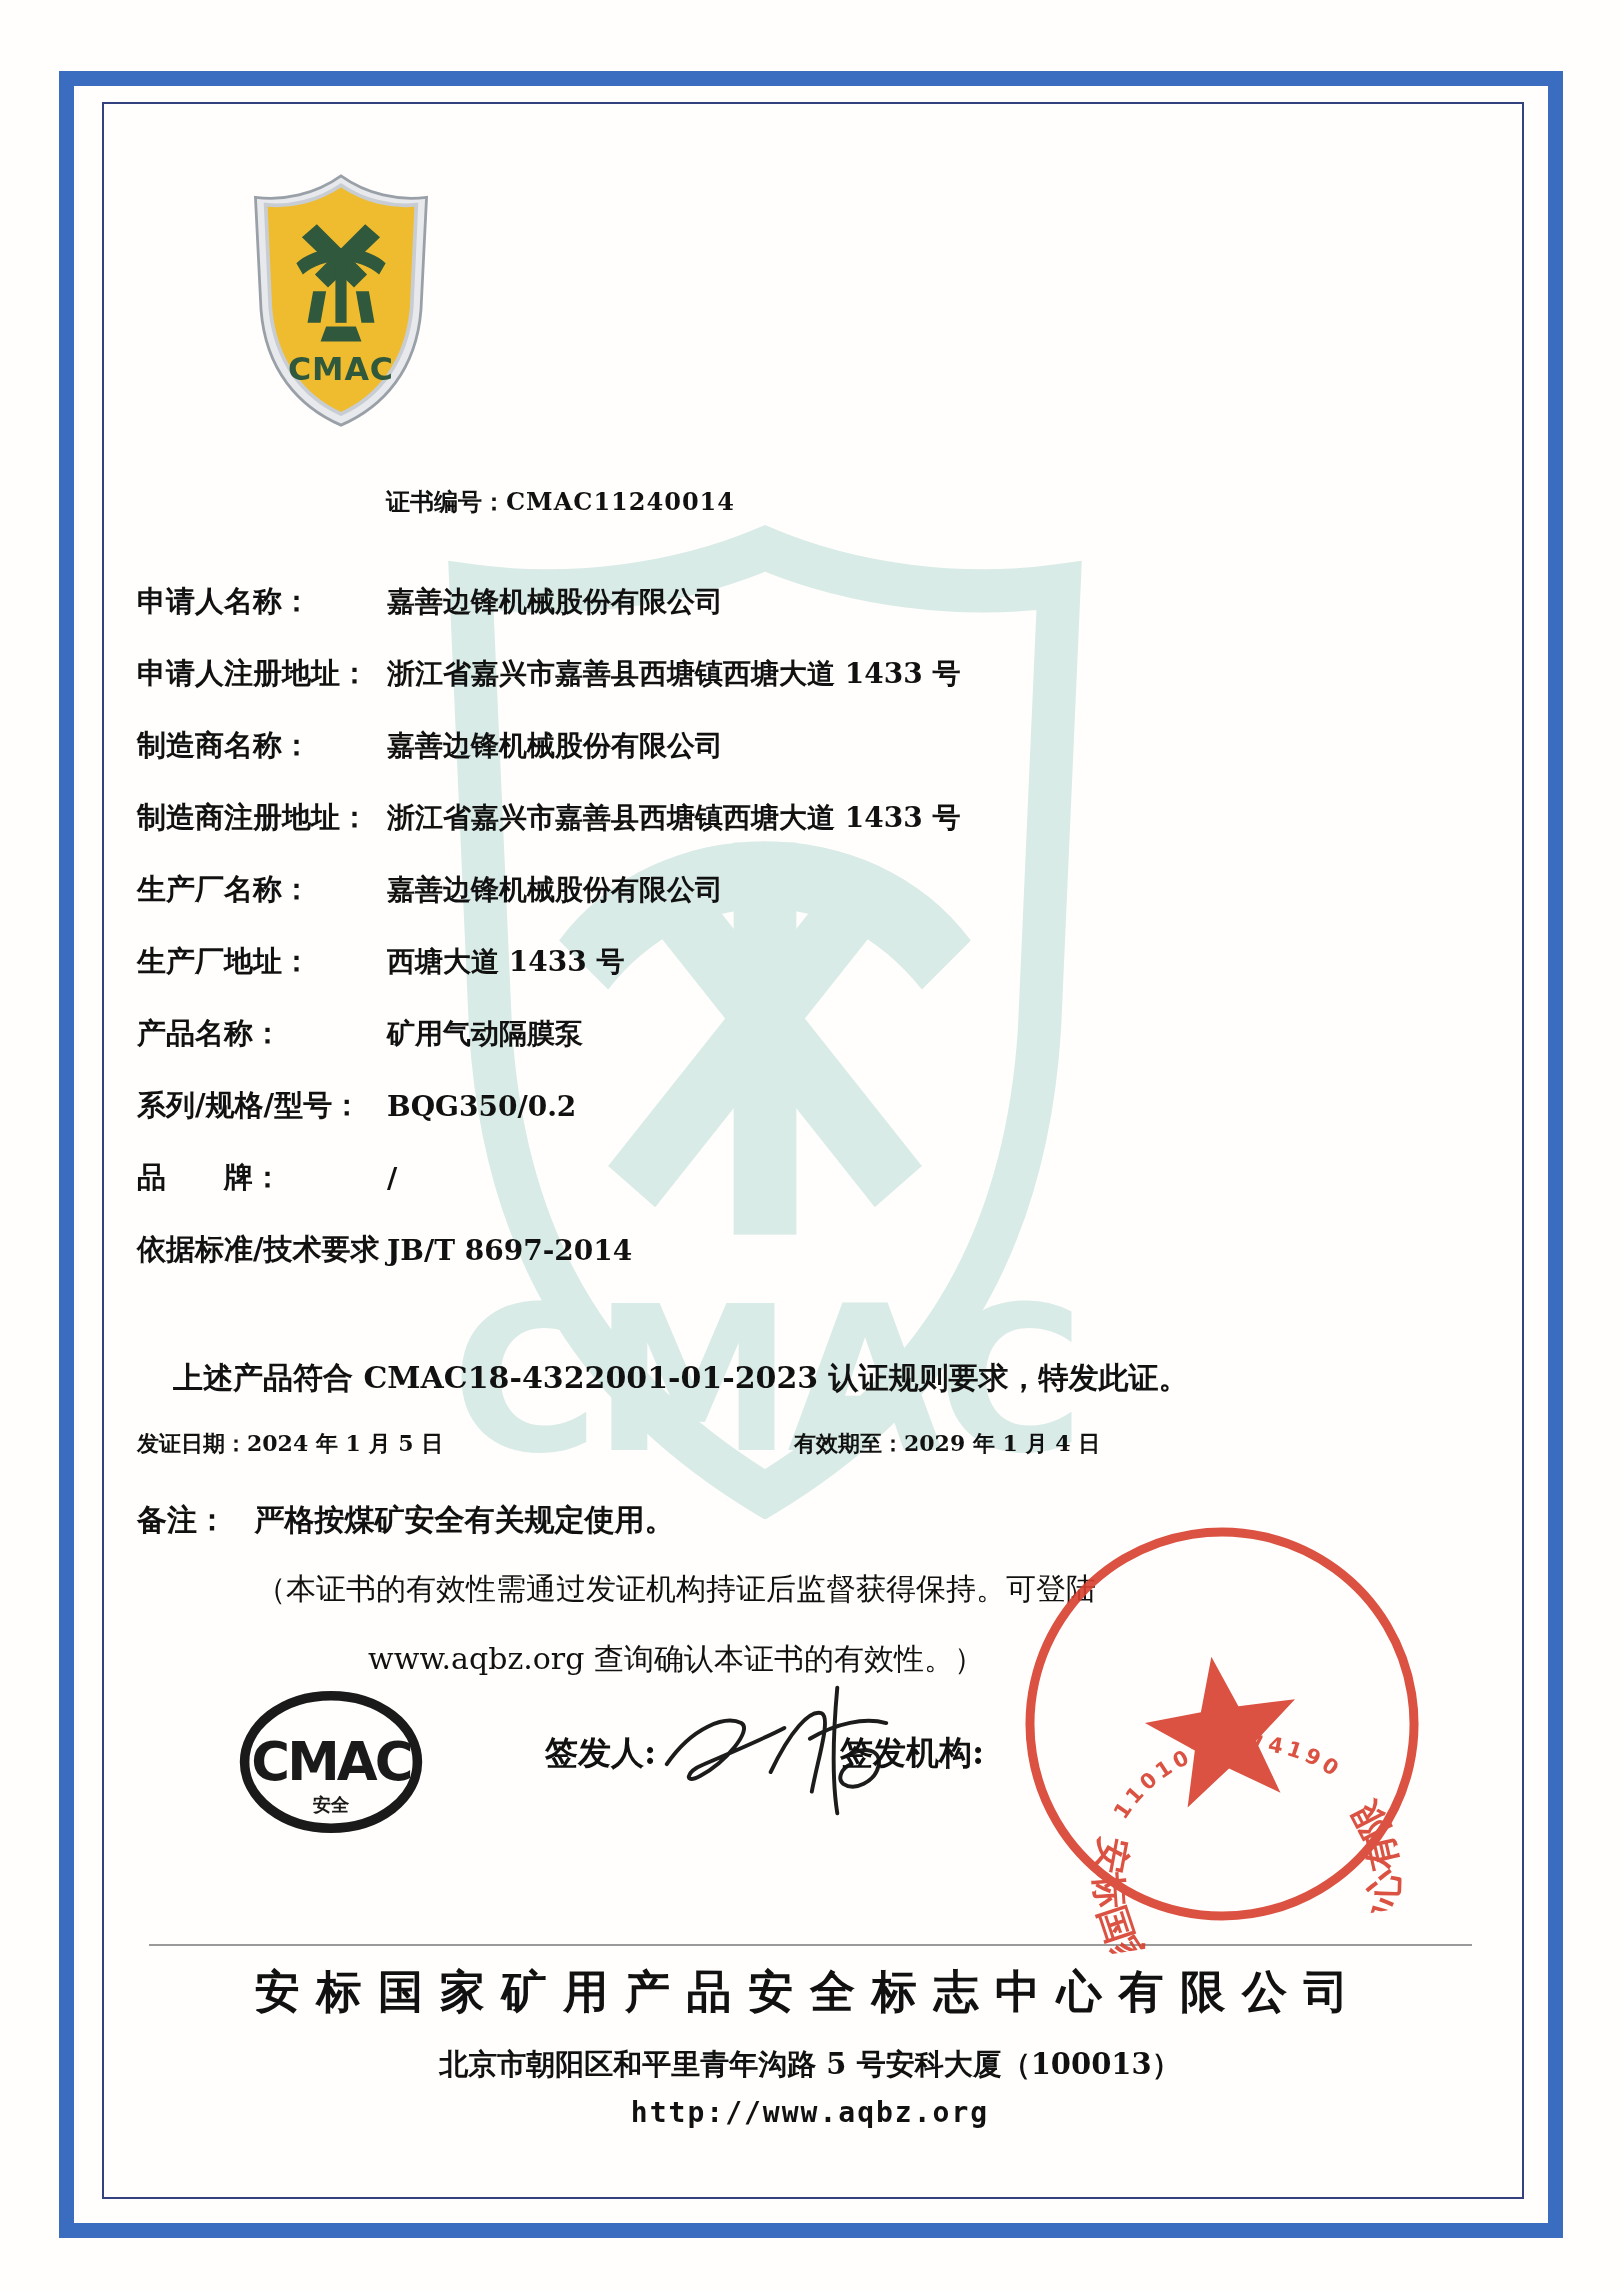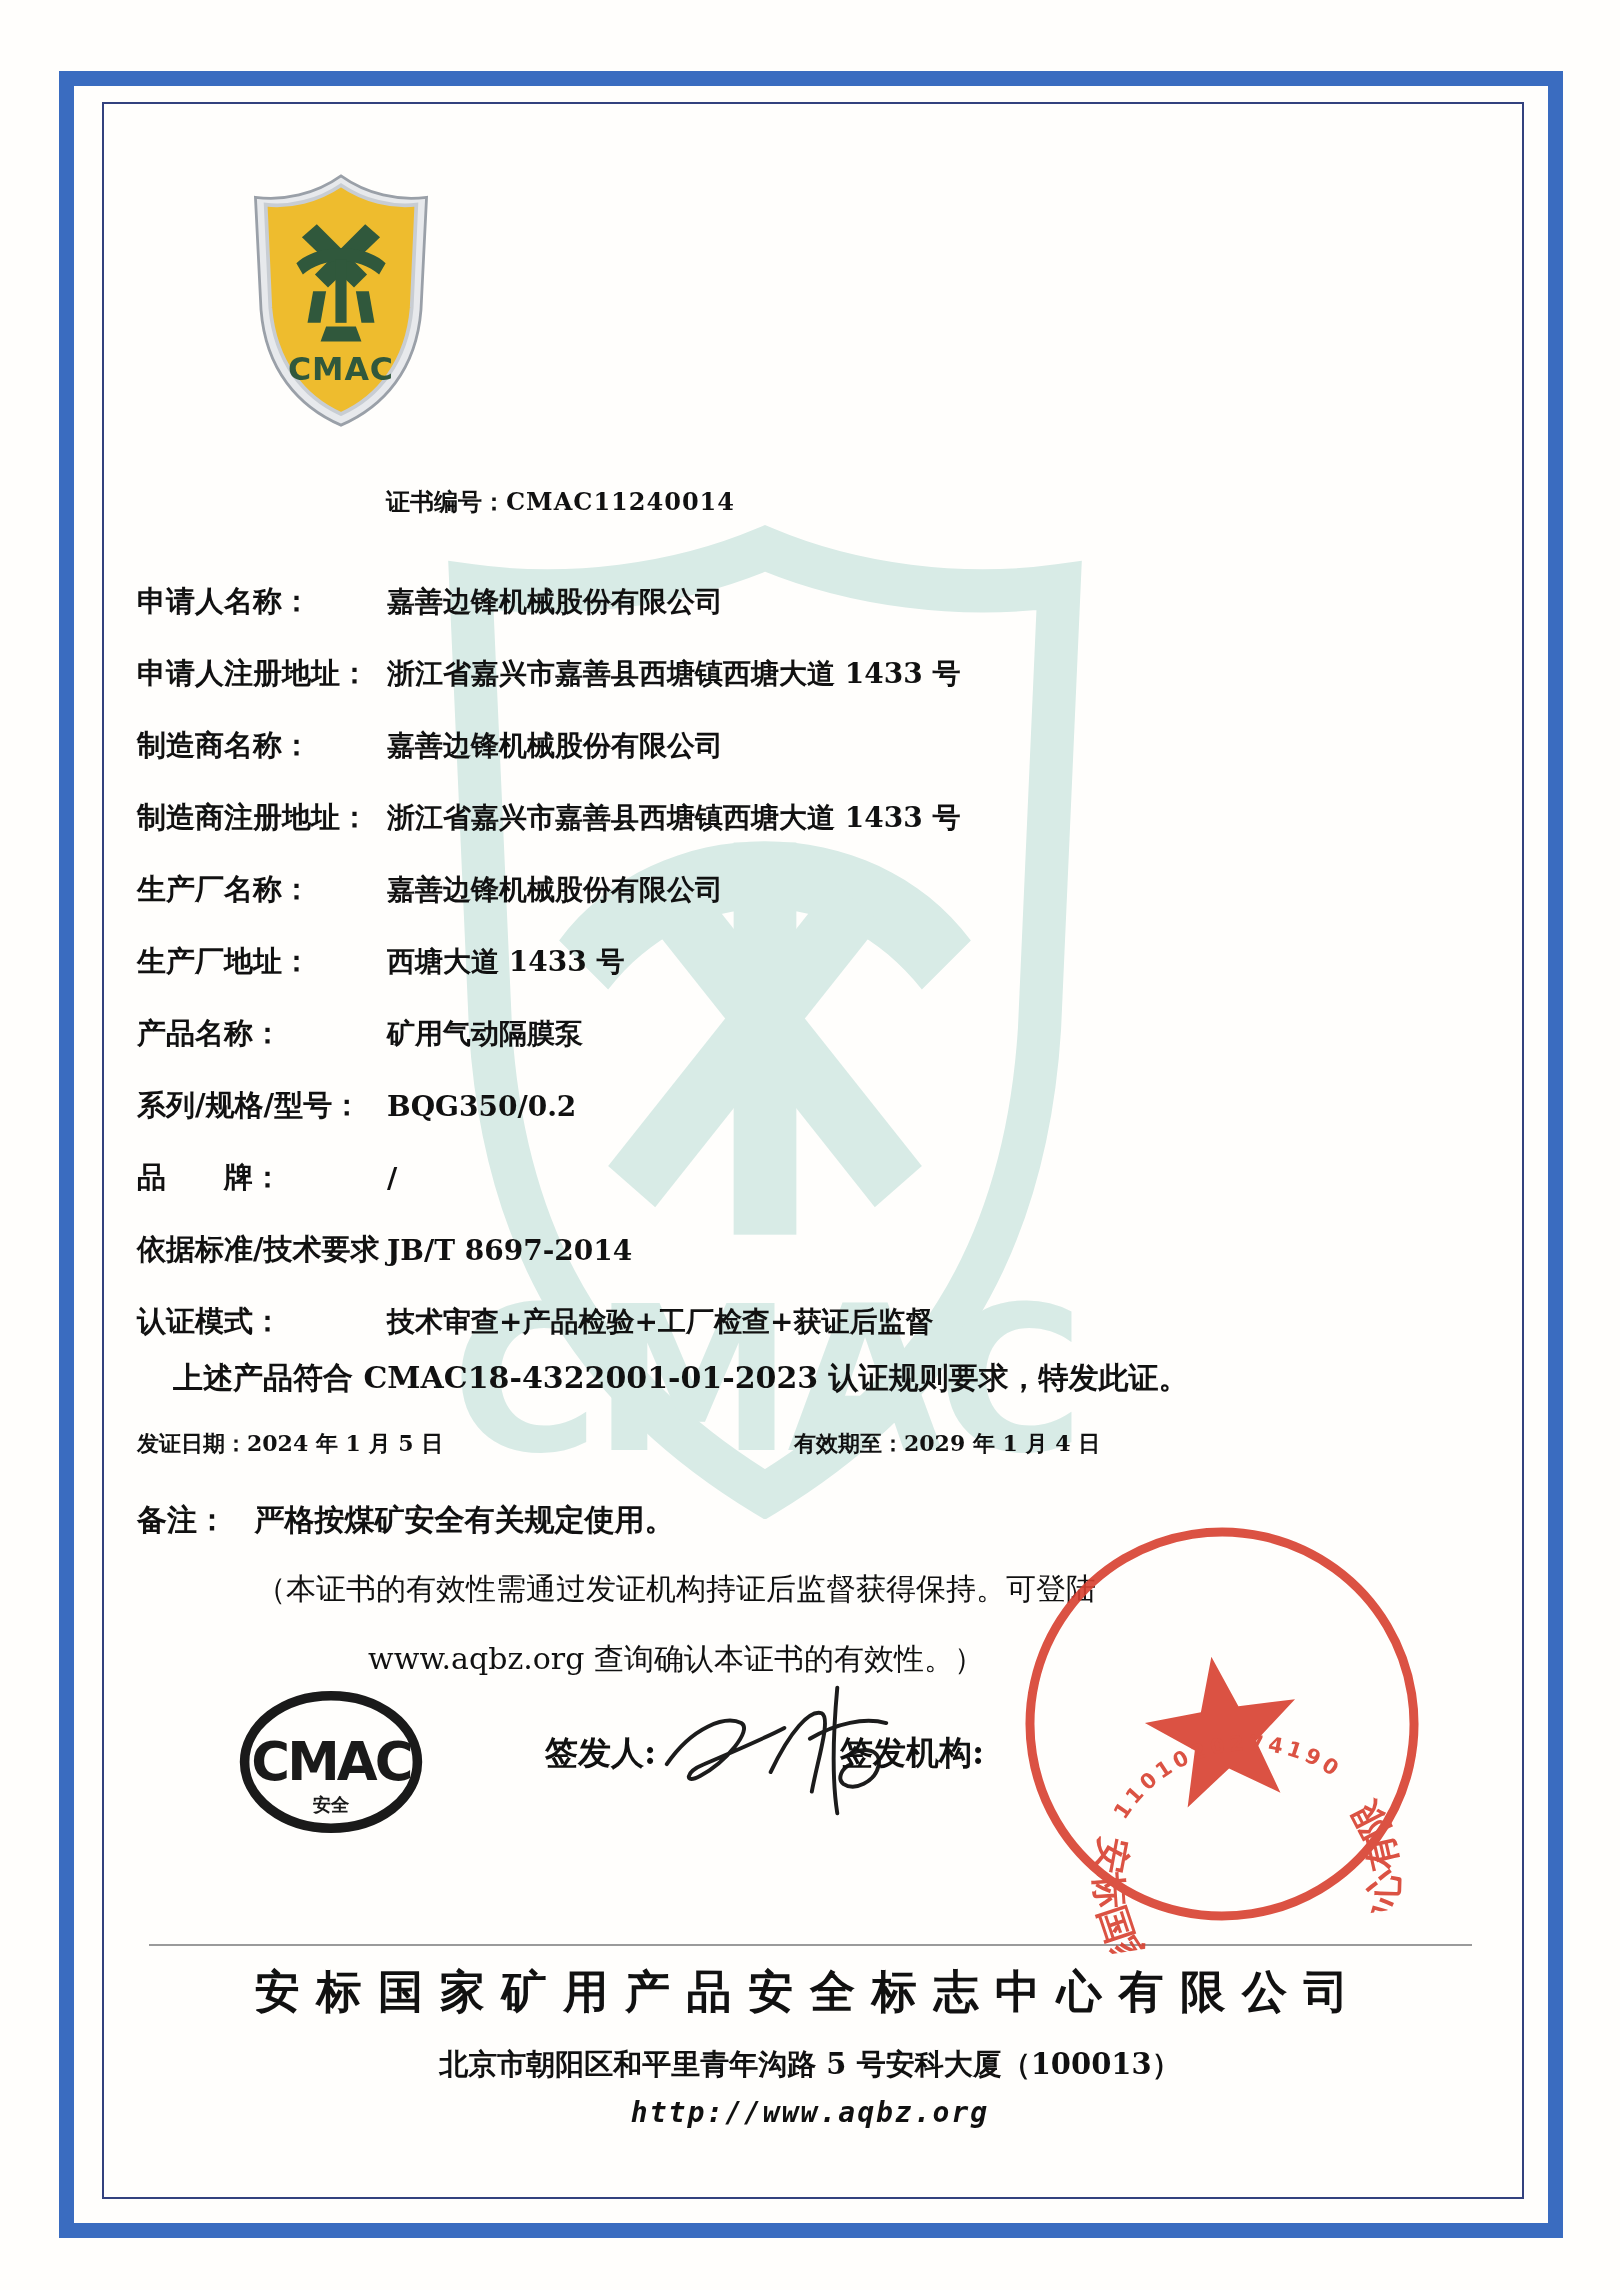--- a/index.html
+++ b/index.html
@@ -75,21 +75,21 @@
     transform:rotate(-9deg); opacity:.9; }
   
   .footer-divider { position:absolute; left:149px; top:1944px; width:1323px; height:2px; background:#9a9a9a; z-index:1; }
   .footer-org { position:absolute; left:0; top:1962px; width:100%; text-align:center; z-index:1;
     font-size:45px; font-weight:bold; letter-spacing:16.7px;
     font-family:"DejaVu Sans", sans-serif; white-space:nowrap; }
   .footer-address { position:absolute; left:0; top:2045px; width:100%; text-align:center; z-index:1;
     font-size:29px; font-weight:bold; white-space:nowrap; }
   .footer-url { position:absolute; left:0; top:2096px; width:100%; text-align:center; z-index:1;
     font-size:28px; font-weight:bold; letter-spacing:2px;
-    font-family:"DejaVu Sans Mono", monospace; white-space:nowrap;font-style:italic; }
+    font-family:"DejaVu Sans Mono", monospace; white-space:nowrap; }
 </style>
 </head>
 <body>
 
 <div class="page">
 
   <div class="frame-blue"></div>
   <div class="frame-navy"></div>
 
   <svg class="watermark" viewBox="0 0 720 1020" aria-hidden="true">
@@ -158,24 +158,20 @@
       <span class="field-label">系列/规格/型号：</span>
       <span class="field-value">BQG350/0.2</span>
     </div>
     <div class="field-row">
       <span class="field-label">品　　牌：</span>
       <span class="field-value">/</span>
     </div>
     <div class="field-row">
       <span class="field-label">依据标准/技术要求：</span>
       <span class="field-value">JB/T 8697-2014</span>
-    </div>
-    <div class="field-row">
-      <span class="field-label">认证模式：</span>
-      <span class="field-value">技术审查+产品检验+工厂检查+获证后监督</span>
     </div>
   </div>
 
   <div class="statement">上述产品符合 CMAC18-4322001-01-2023 认证规则要求，特发此证。</div>
 
   <div class="dates">
     <span><span>发证日期：</span><span>2024 年 1 月 5 日</span></span>
     <span class="valid-until"><span>有效期至：</span><span>2029 年 1 月 4 日</span></span>
   </div>
 

